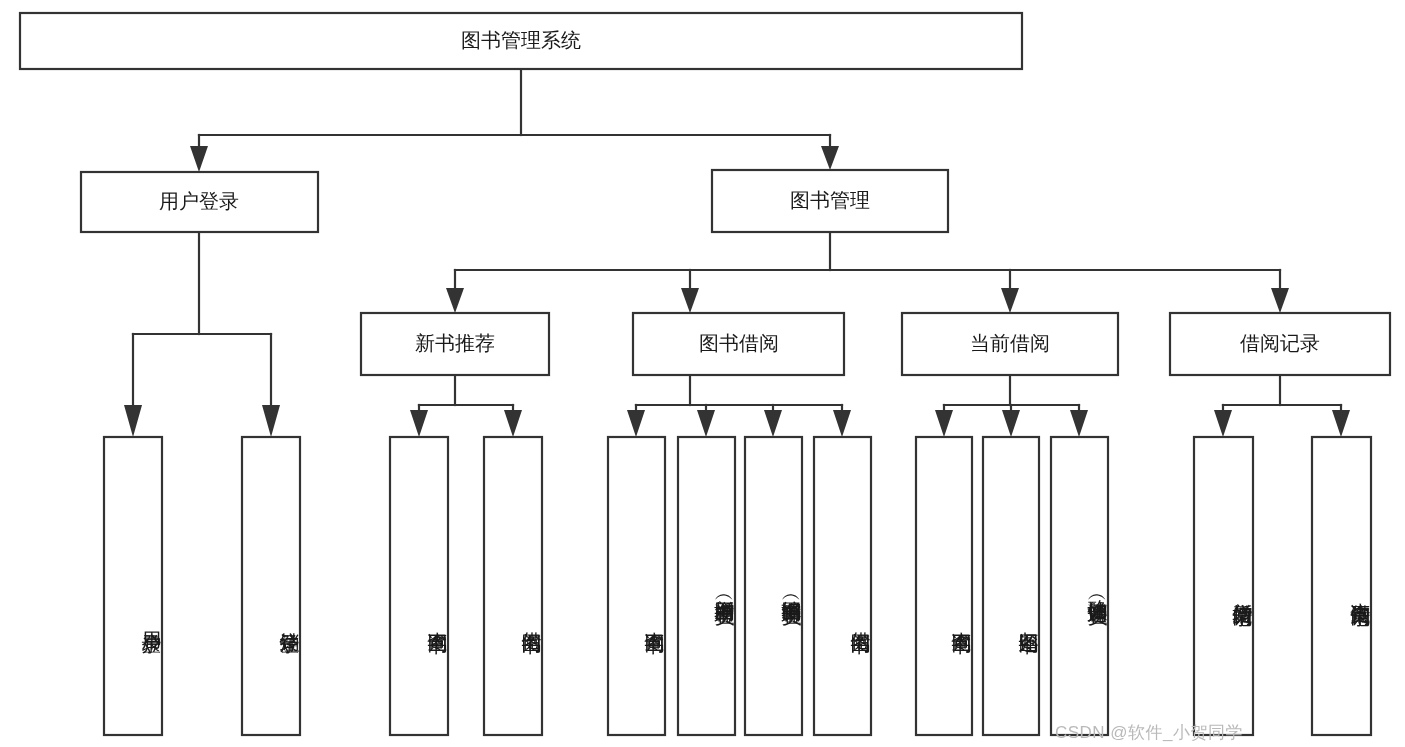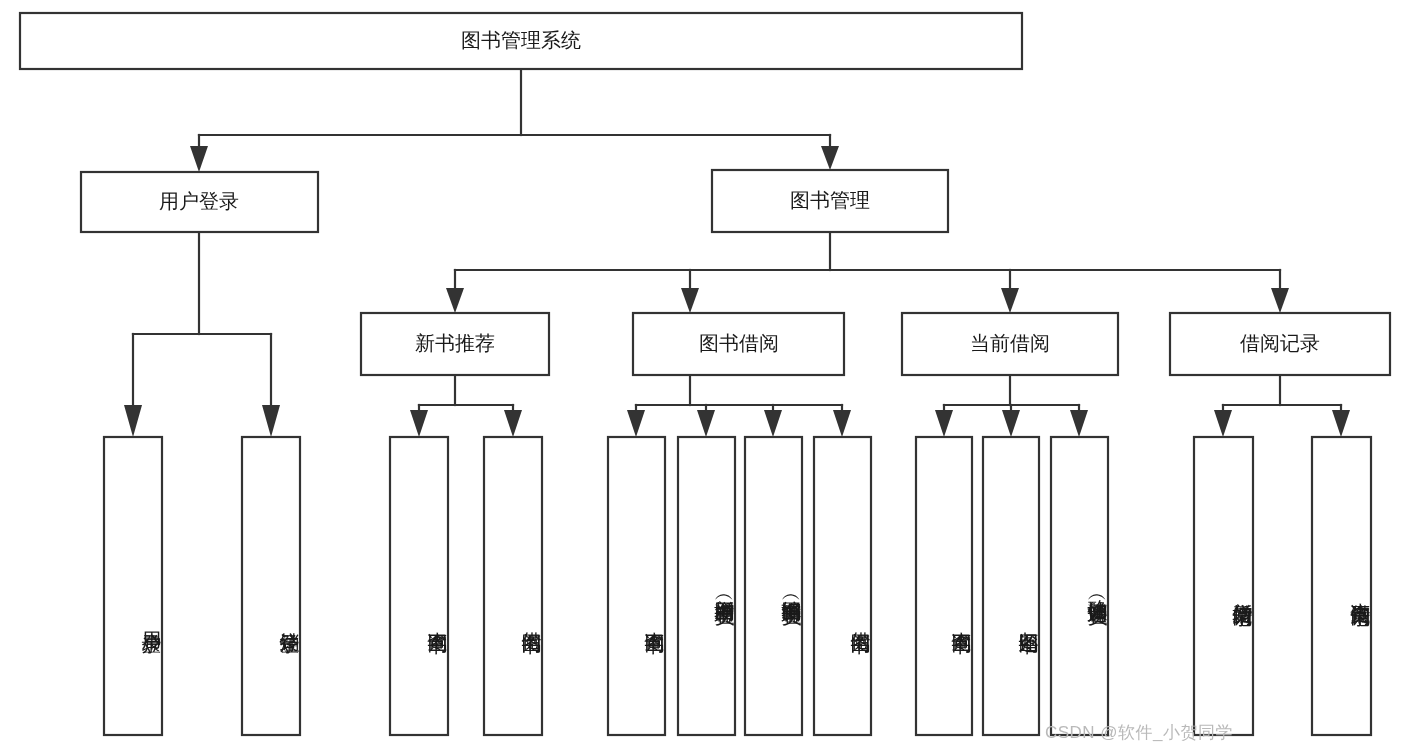--- a/index.html
+++ b/index.html
@@ -58,21 +58,21 @@
     letter-spacing: 1px;
     line-height: 1;
     display: flex;
     align-items: flex-start;
     justify-content: center;
     white-space: nowrap;
     pointer-events: none;
   }
   .watermark {
     position: absolute;
-    right: 12px;
+    right: 2px;
     bottom: 3px;
     font-family: "Liberation Sans", "DejaVu Sans", sans-serif;
     font-size: 17px;
     color: #b9b9b9;
     letter-spacing: 0.5px;
     white-space: nowrap;
   }
 </style>
 </head>
 <body>

